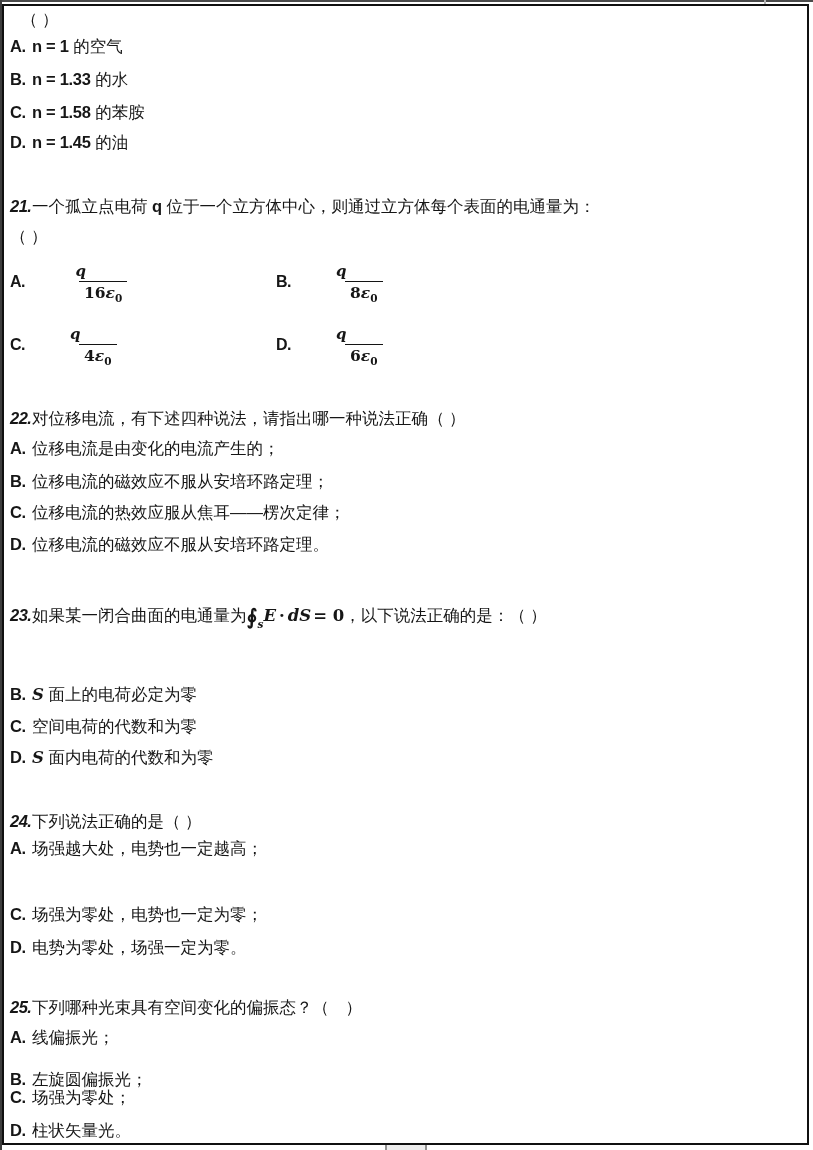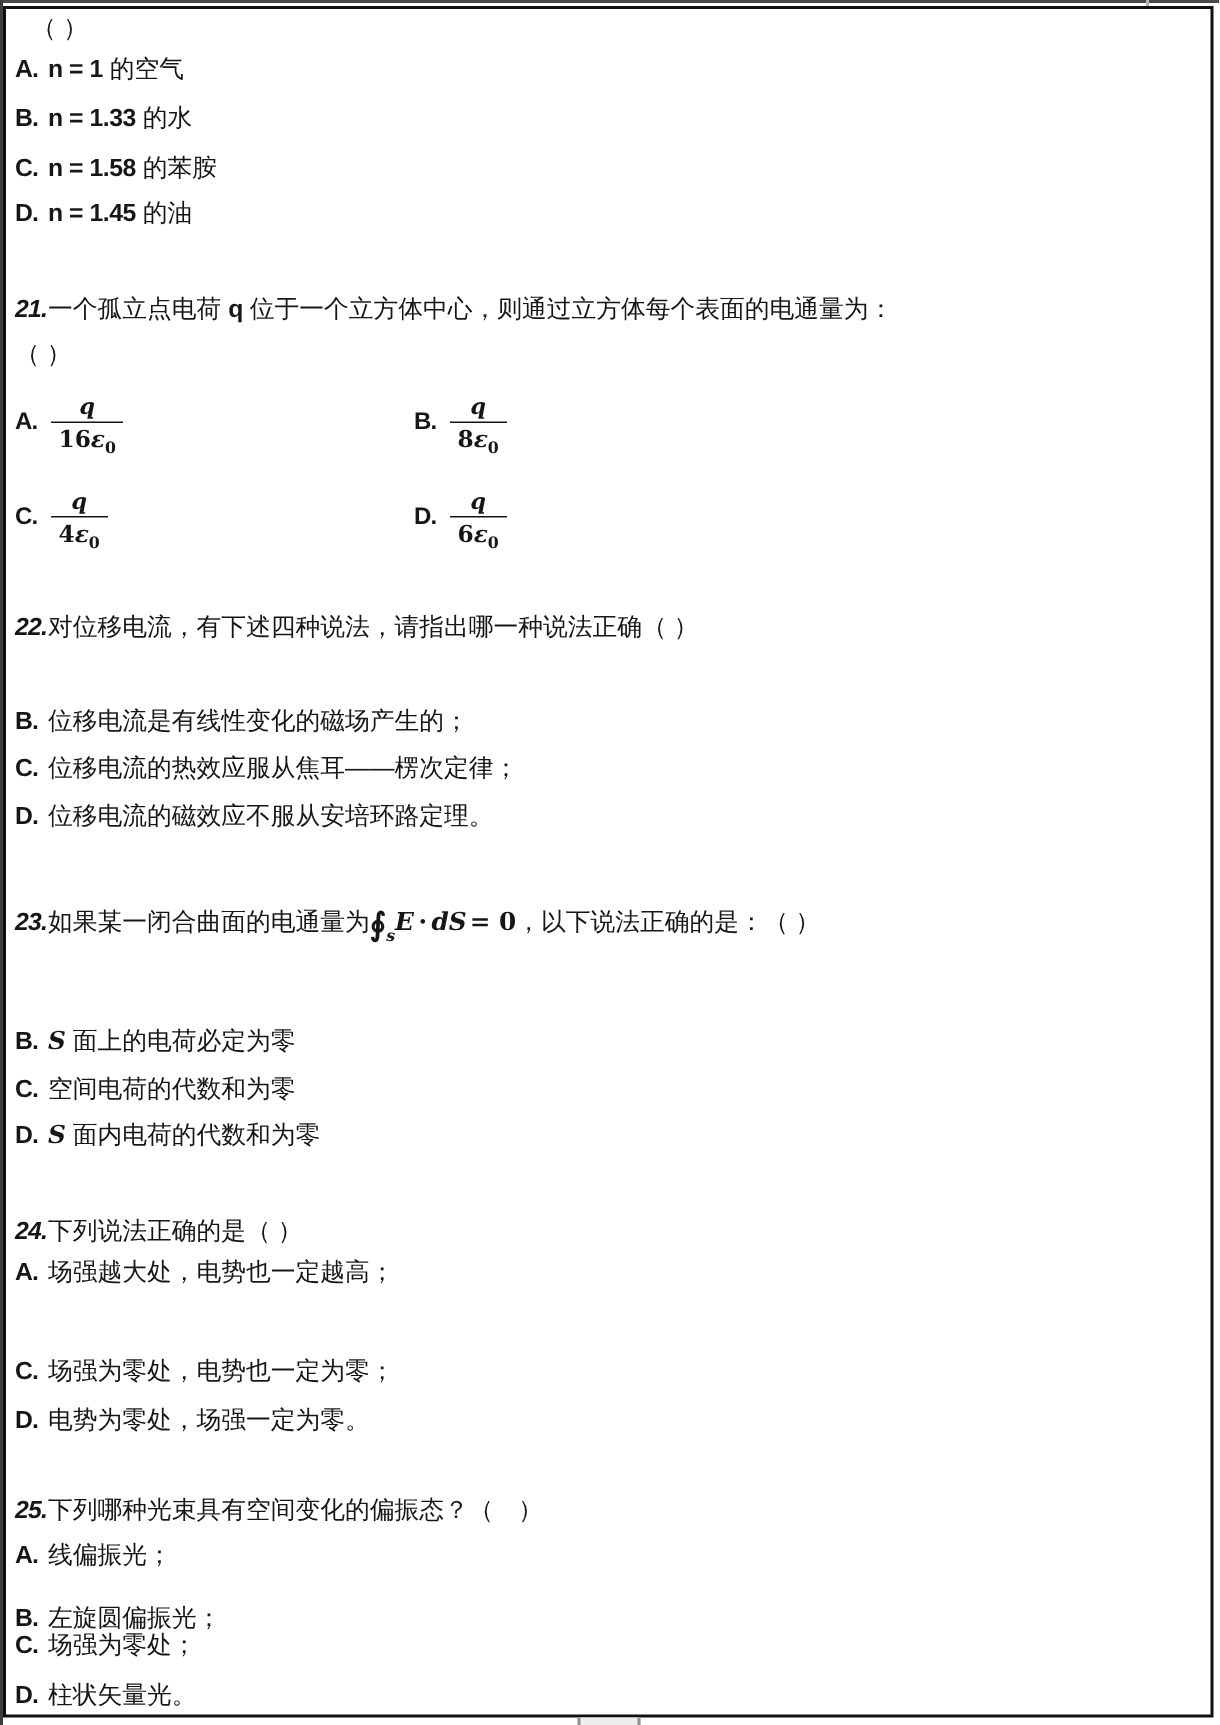--- a/index.html
+++ b/index.html
@@ -31,21 +31,21 @@
   
   .frac-row{position:absolute;display:flex;align-items:center;height:52px;}
   .frac-row .opt-letter{width:auto;margin-right:9px;}
   .frac{
     display:inline-flex;flex-direction:column;align-items:center;
     font-family:"DejaVu Serif","Liberation Serif",serif;font-weight:700;
   }
   .frac .num{font-style:italic;font-size:15px;line-height:17px;padding:0 2px 1px;}
   .frac .den{
     border-top:1.8px solid #141414;font-size:15.5px;line-height:19px;
-    padding:1px 5px 0;font-style:normal;
+    padding:1px 5px 0;font-style:normal;margin-left:45px;
   }
   .frac .den .eps{font-style:italic;}
   .frac .den sub{font-size:10.5px;line-height:0;}
   
   .formula{font-family:"DejaVu Serif","Liberation Serif",serif;font-weight:700;}
   .formula .oint{font-size:21px;vertical-align:-3px;}
   .formula .oint-sub{font-size:10.5px;font-style:italic;vertical-align:-7px;letter-spacing:0;}
   .formula .fvar{font-style:italic;}
   .formula .dot{margin:0 3px;}
   .formula .feq{margin-left:2px;}
@@ -91,21 +91,22 @@
   </div>
   <div class="frac-row" style="left:276px;top:319px">
     <span class="opt-letter">D.</span>
     <span class="frac">
         <span class="num">q</span>
         <span class="den"><span>6</span><span class="eps">ε</span><sub>0</sub></span>
       </span>
   </div>
 
   <div class="line" style="top:407px"><span class="q-num">22.</span><span>对位移电流，有下述四种说法，请指出哪一种说法正确（ ）</span></div>
-  <div class="line" style="top:470px"><span class="opt-letter">B.</span><span>位移电流是有线性变化的磁场产生的；</span></div>
+  <div class="line" style="top:437px"><span class="opt-letter">A.</span><span>位移电流是由变化的电流产生的；</span></div>
+  <div class="line" style="top:470px"><span class="opt-letter">B.</span><span>位移电流的磁效应不服从安培环路定理；</span></div>
   <div class="line" style="top:501px"><span class="opt-letter">C.</span><span>位移电流的热效应服从焦耳——楞次定律；</span></div>
   <div class="line" style="top:533px"><span class="opt-letter">D.</span><span>位移电流的磁效应不服从安培环路定理。</span></div>
 
   <div class="line" style="top:604px"><span class="q-num">23.</span><span>如果某一闭合曲面的电通量为</span><span class="formula"><span class="oint">∮</span><span class="oint-sub">s</span><span class="fvar">E</span><span class="dot">·</span><span class="fvar">dS</span><span class="feq">= 0</span></span><span>，以下说法正确的是：（ ）</span></div>
   <div class="line" style="top:683px"><span class="opt-letter">B.</span><span class="mathvar">S</span><span> 面上的电荷必定为零</span></div>
   <div class="line" style="top:715px"><span class="opt-letter">C.</span><span>空间电荷的代数和为零</span></div>
   <div class="line" style="top:746px"><span class="opt-letter">D.</span><span class="mathvar">S</span><span> 面内电荷的代数和为零</span></div>
 
   <div class="line" style="top:810px"><span class="q-num">24.</span><span>下列说法正确的是（ ）</span></div>
   <div class="line" style="top:837px"><span class="opt-letter">A.</span><span>场强越大处，电势也一定越高；</span></div>

